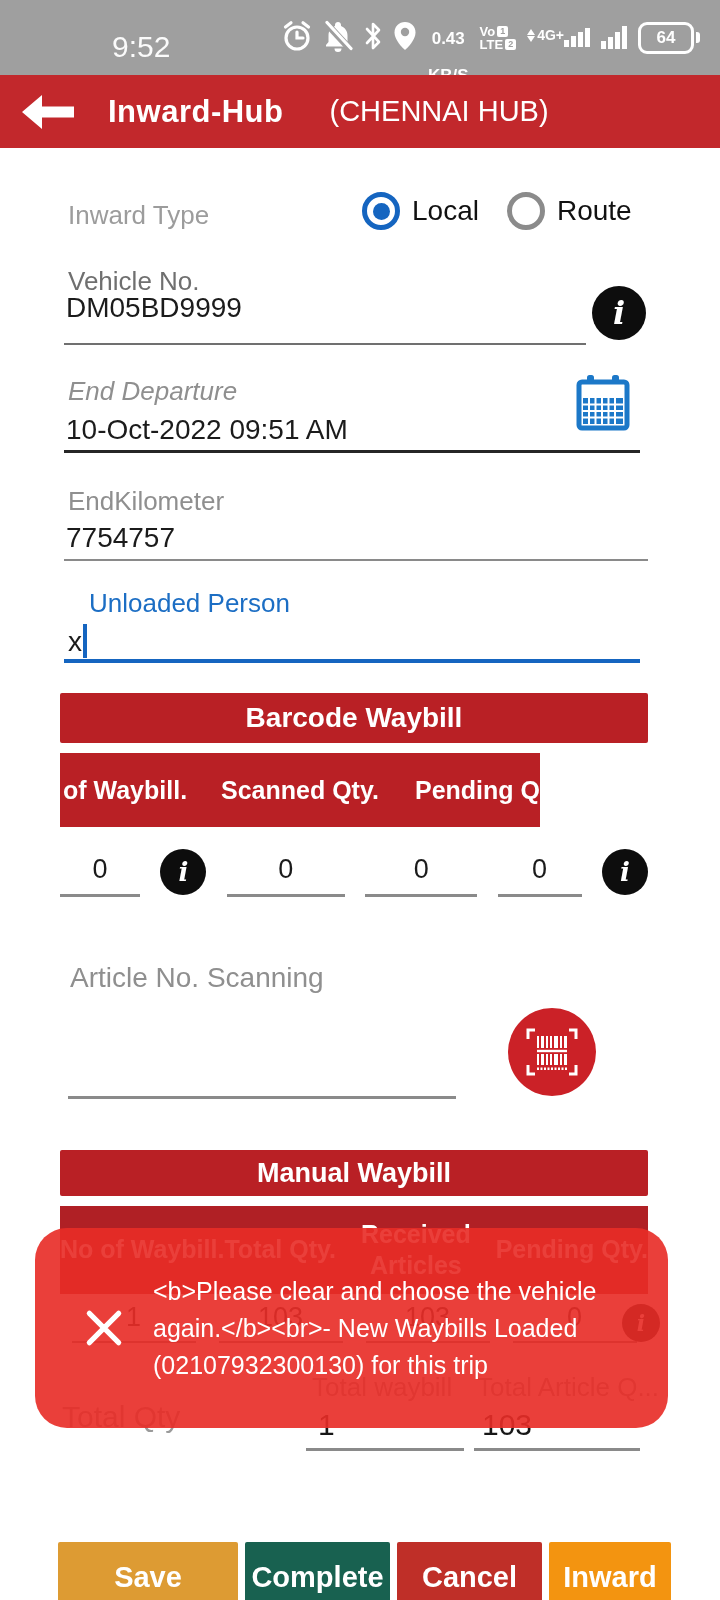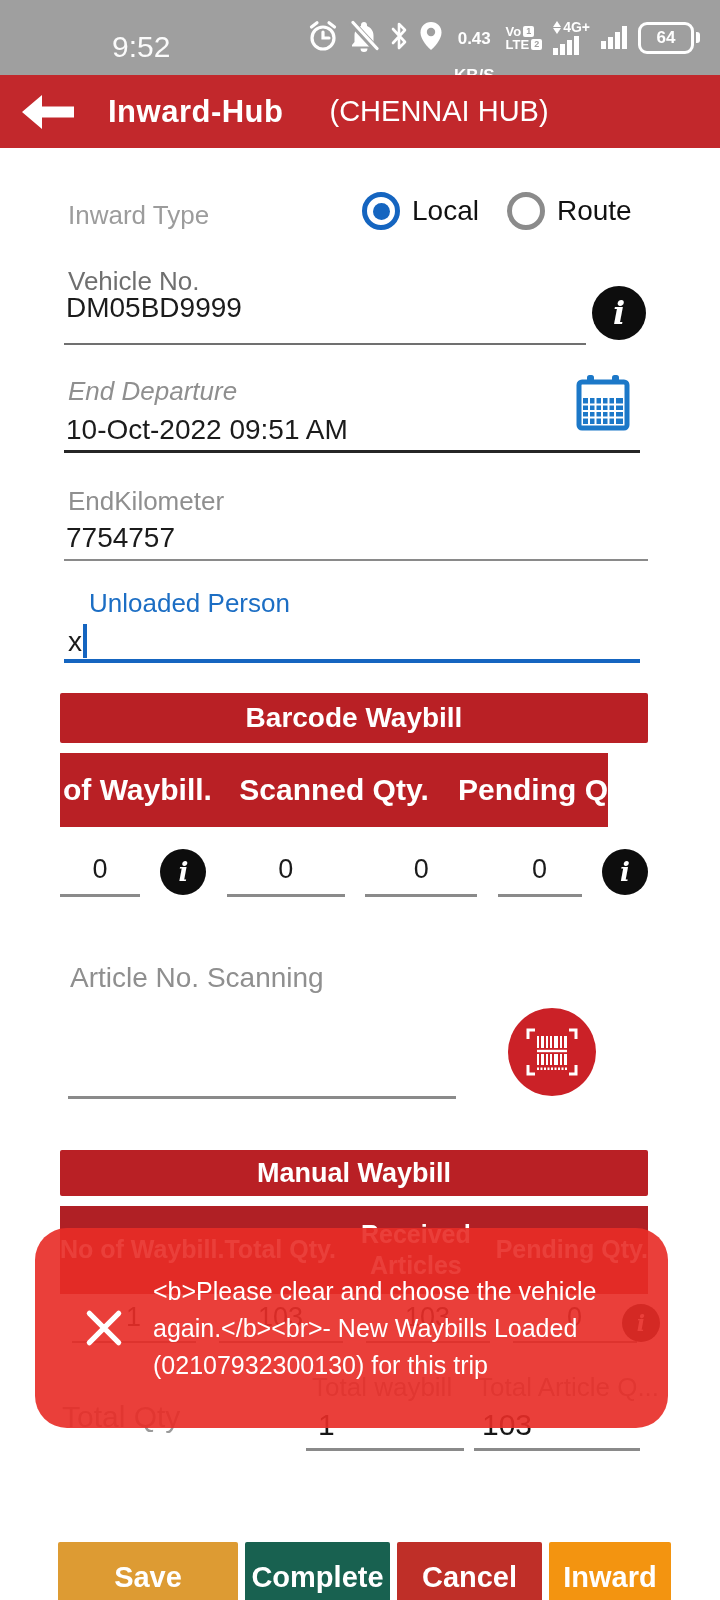--- a/index.html
+++ b/index.html
@@ -11,21 +11,21 @@
   .time{position:absolute;left:112px;top:30px;font-size:30px;color:#fbfbfb;}
   .sicons{position:absolute;right:20px;top:0;height:75px;display:flex;align-items:center;gap:11px;}
   .srate{font-weight:bold;text-align:center;line-height:1;}
   .srate div:first-child{font-size:17px;margin-top:38px;}
   .srate div:last-child{font-size:17px;margin-top:20px;}
   .svolte{font-weight:bold;line-height:1;}
   .vrow{display:flex;align-items:center;gap:2px;}
   .vrow span:first-child{font-size:13px;}
   .vrow .sq{display:inline-block;width:11px;height:11px;background:#fff;color:#9f9f9f;
             font-size:9px;line-height:11px;text-align:center;border-radius:2px;font-weight:bold;}
-  .s4g{display:flex;flex-direction:column;align-items:flex-start;line-height:1;text-align:center;}
+  .s4g{display:flex;flex-direction:row;align-items:flex-start;line-height:1;text-align:center;}
   .s4gtop{display:flex;align-items:center;gap:2px;margin-bottom:2px;}
   .arrs{display:flex;flex-direction:column;gap:1px;}
   .tri-up{width:0;height:0;border-left:4px solid transparent;border-right:4px solid transparent;border-bottom:6px solid #fff;}
   .tri-dn{width:0;height:0;border-left:4px solid transparent;border-right:4px solid transparent;border-top:6px solid #fff;}
   .s4glbl{font-size:14px;font-weight:bold;}
   .sbars{display:flex;align-items:flex-end;gap:2px;}
   .sbars i{display:block;width:5px;background:#fff;}
   .sbars.g1 i:nth-child(1){height:7px;}  .sbars.g1 i:nth-child(2){height:11px;}
   .sbars.g1 i:nth-child(3){height:15px;} .sbars.g1 i:nth-child(4){height:19px;}
   .sbars.g2 i:nth-child(1){height:8px;}  .sbars.g2 i:nth-child(2){height:12px;}
@@ -53,22 +53,22 @@
   .rcirc.unsel{border:5px solid #8b8b8b;}
   .rlabel{font-size:28px;color:#111;margin-left:12px;margin-right:28px;}
   .iico{position:absolute;background:#0d0d0d;border-radius:50%;color:#fff;display:flex;
         align-items:center;justify-content:center;font-family:"DejaVu Serif",serif;
         font-style:italic;font-weight:bold;}
   .cursor{display:inline-block;width:4px;height:34px;background:#1565c0;vertical-align:-7px;margin-left:1px;}
 
   
   .redbar{position:absolute;background:#b92025;color:#fff;font-weight:bold;display:flex;
           align-items:center;justify-content:center;border-radius:2px;}
-  .colsbar{position:absolute;left:60px;top:753px;width:548px;height:74px;background:#b92025;
-           overflow:hidden;color:#fff;font-weight:bold;font-size:30px;}
+  .colsbar{position:absolute;left:60px;top:753px;width:480px;height:74px;background:#b92025;
+           overflow:hidden;color:#fff;font-weight:bold;font-size:25px;}
   .colsbar .c1{position:absolute;left:3px;top:0;height:74px;display:flex;align-items:center;}
   .colsbar .c2{position:absolute;left:0;right:0;top:0;height:74px;display:flex;align-items:center;justify-content:center;}
   .colsbar .c3{position:absolute;right:0;top:0;height:74px;display:flex;align-items:center;white-space:nowrap;}
   .zrow{position:absolute;left:60px;top:849px;width:588px;display:flex;justify-content:space-between;align-items:flex-start;}
   .zfield{text-align:center;font-size:27px;color:#1b1b1b;border-bottom:3px solid #8a8a8a;
           padding-bottom:9px;margin-top:5px;}
   .zico{position:static;width:46px;height:46px;font-size:26px;}
 
   .scanbtn{position:absolute;left:508px;top:1008px;width:88px;height:88px;border-radius:50%;
            background:#cb2127;display:flex;align-items:center;justify-content:center;}

